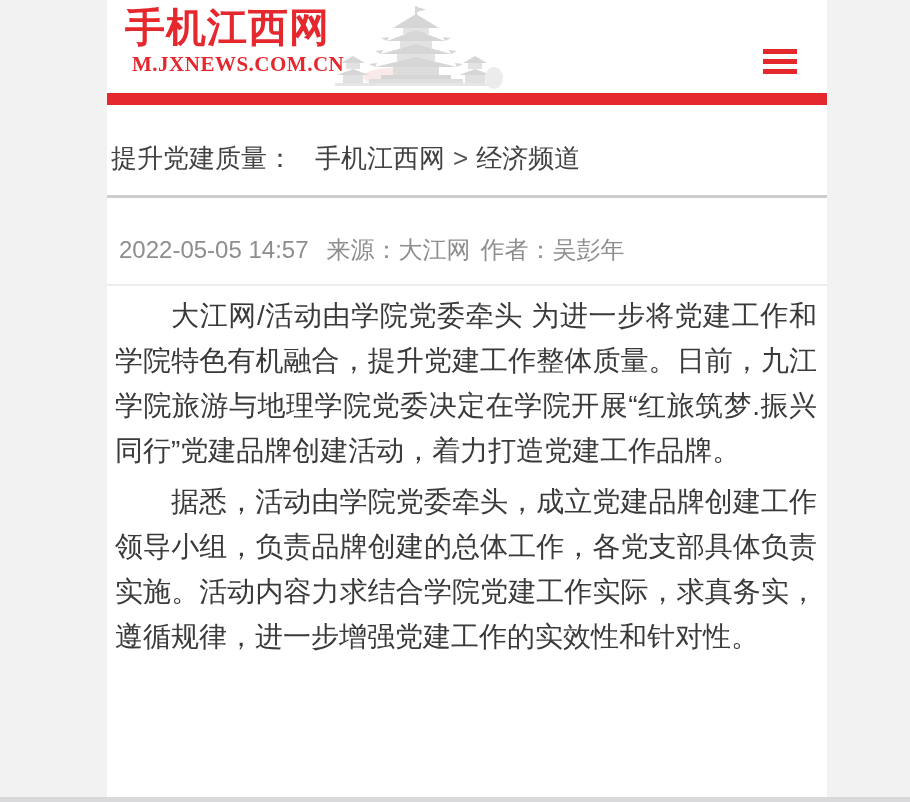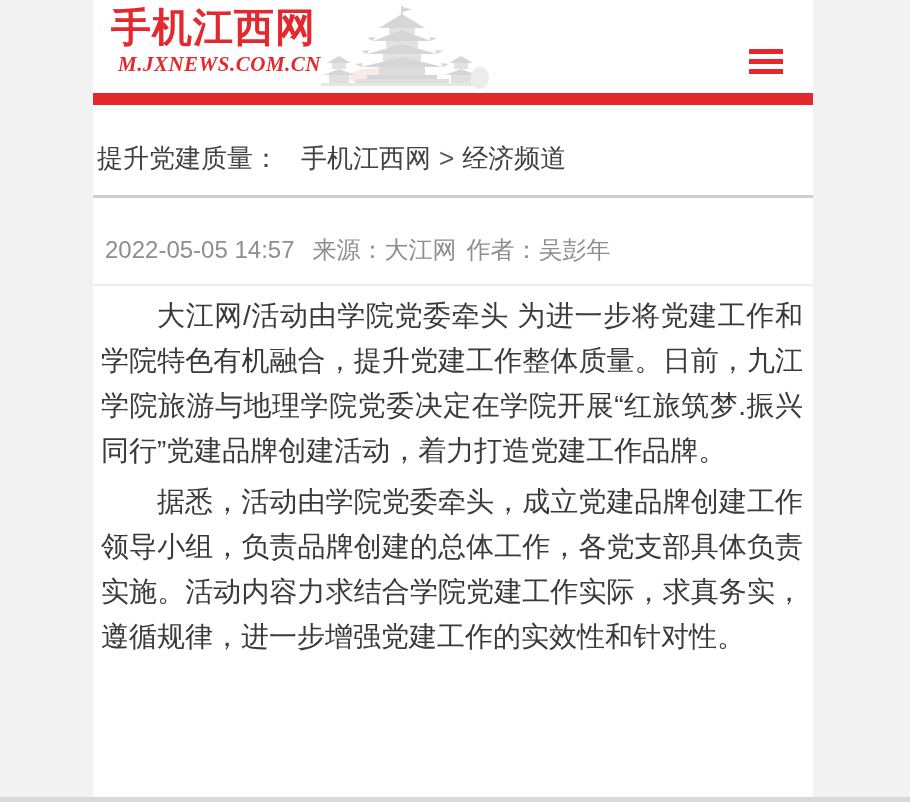--- a/index.html
+++ b/index.html
@@ -8,35 +8,35 @@
   }
   html,body{margin:0;padding:0;background:var(--page-bg);}
   .page{
     position:relative;
     width:910px;height:802px;
     background:var(--page-bg);
     overflow:hidden;
     font-family:"Liberation Sans","DejaVu Sans",sans-serif;
   }
   .content{
-    position:absolute;left:93px;top:0;
+    position:absolute;left:107px;top:0;
     width:720px;height:802px;
     background:#ffffff;
   }
   
   .header{position:relative;height:93px;background:#fff;}
   .logo{position:absolute;left:18px;top:8px;cursor:pointer;}
   .logo-cn{
     font-family:"Liberation Serif","DejaVu Serif",serif;
     font-weight:bold;font-size:40px;line-height:40px;
     color:var(--red);letter-spacing:1px;
   }
   .logo-en{
     font-family:"Liberation Serif","DejaVu Serif",serif;
-    font-style:italic;font-weight:bold;font-size:21px;line-height:22px;
+    font-weight:bold;font-size:21px;line-height:22px;
     color:var(--red);letter-spacing:0.5px;margin-top:5px;margin-left:7px;
   }
   .pavilion{position:absolute;left:222px;top:4px;width:175px;height:88px;}
   .site-name{
     position:absolute;left:488px;top:48px;
     font-size:28px;line-height:30px;color:#3b3b3b;cursor:pointer;
   }
   .hamburger{
     position:absolute;right:30px;top:49px;width:34px;cursor:pointer;
   }

